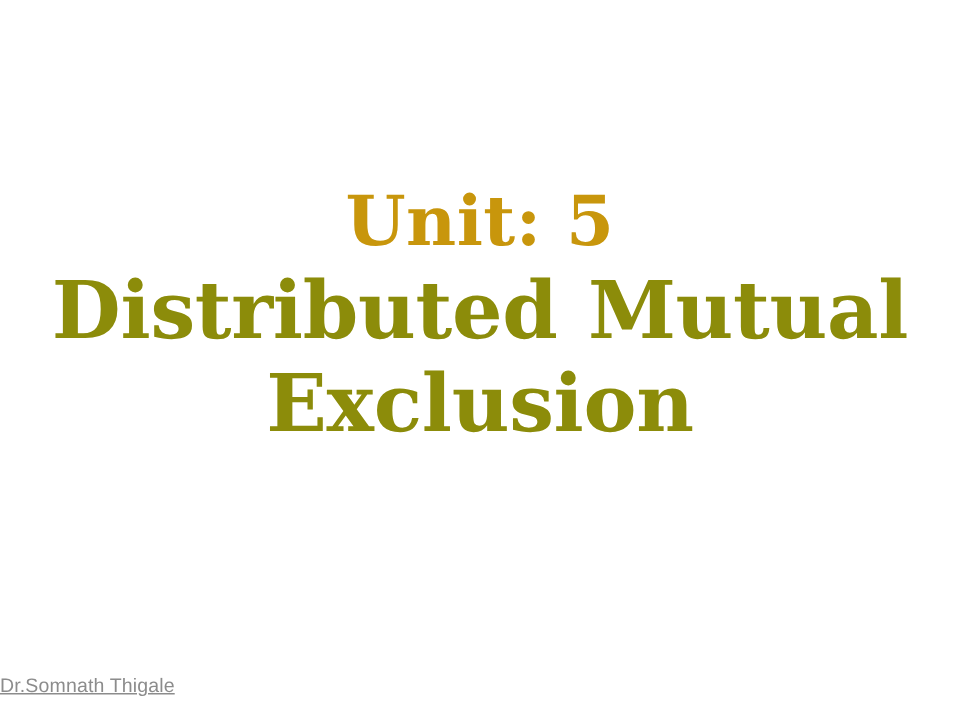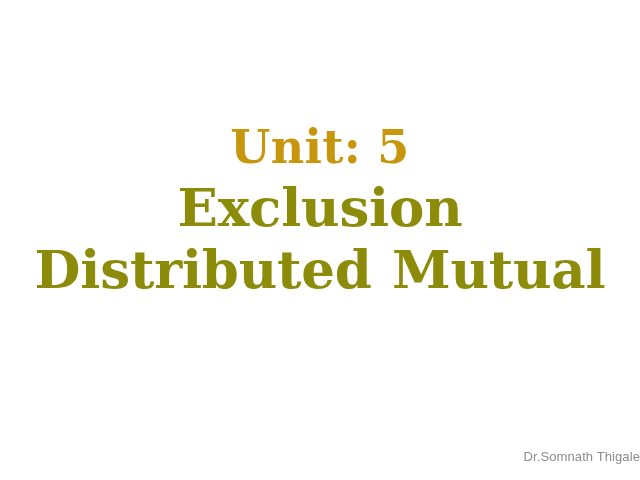--- a/index.html
+++ b/index.html
@@ -57,39 +57,40 @@
     color: #8c8c0a;
     word-spacing: 2px;
   }
 
   
   .presenter {
     position: absolute;
     left: 0;
     top: 448px;
     width: 640px;
-    text-align: right;
+    text-align: left;
     font-family: "Liberation Sans", sans-serif;
     font-weight: normal;
     font-size: 13px;
     line-height: 18px;
     letter-spacing: 0.1px;
     color: #8c8c8c;
+    text-decoration: underline;
   }
 </style>
 </head>
 <body>
 
 <div class="slide">
 
   <div class="title-block">
 
     <span class="unit-line">Unit: 5</span>
 
+    <span class="topic-line">Distributed Mutual</span>
+
     <span class="topic-line">Exclusion</span>
-
-    <span class="topic-line">Distributed Mutual</span>
 
   </div>
 
   <div class="presenter">Dr.Somnath Thigale</div>
 
 </div>
 
 </body></html>

